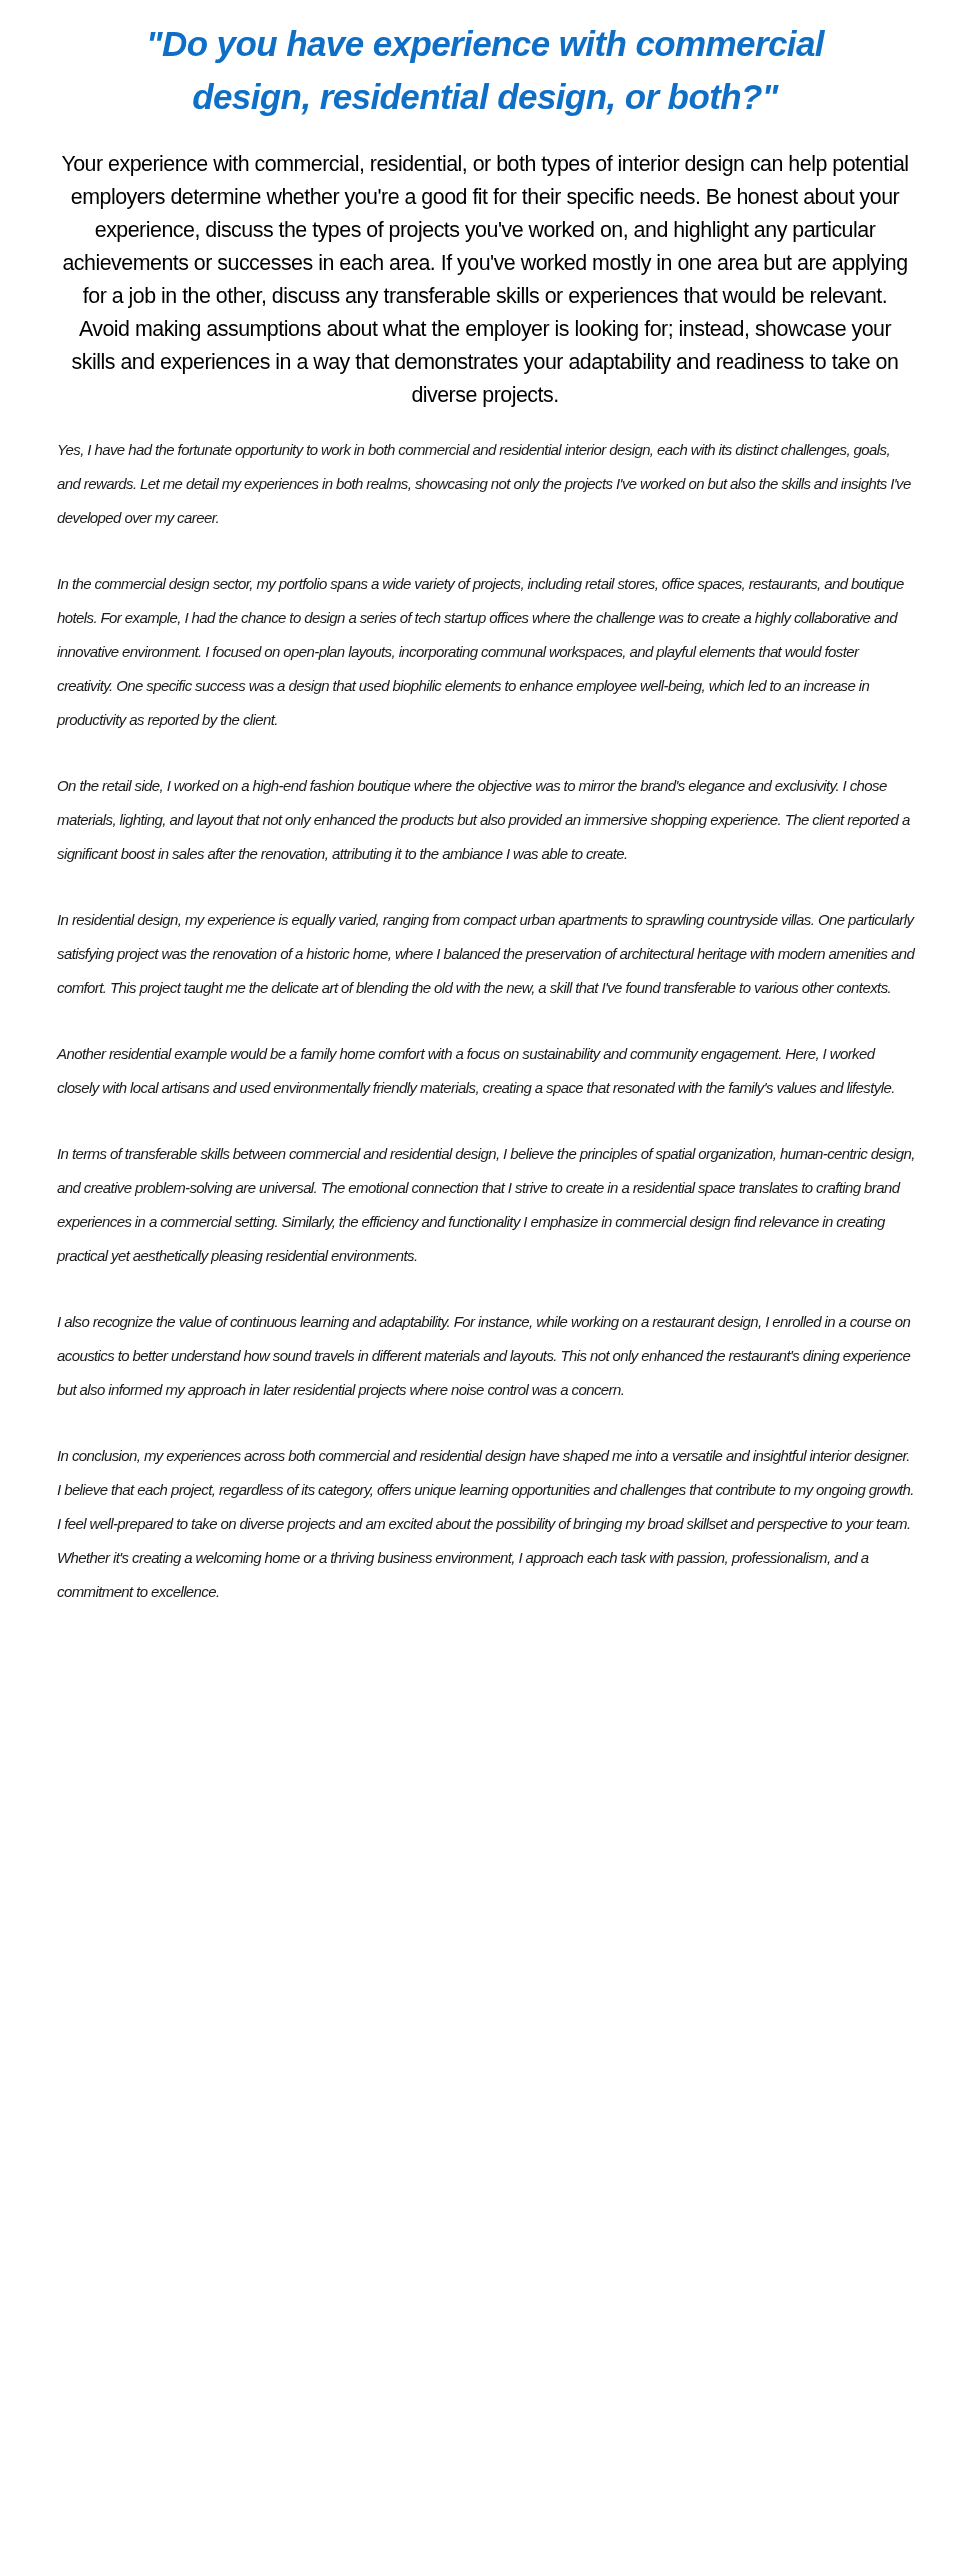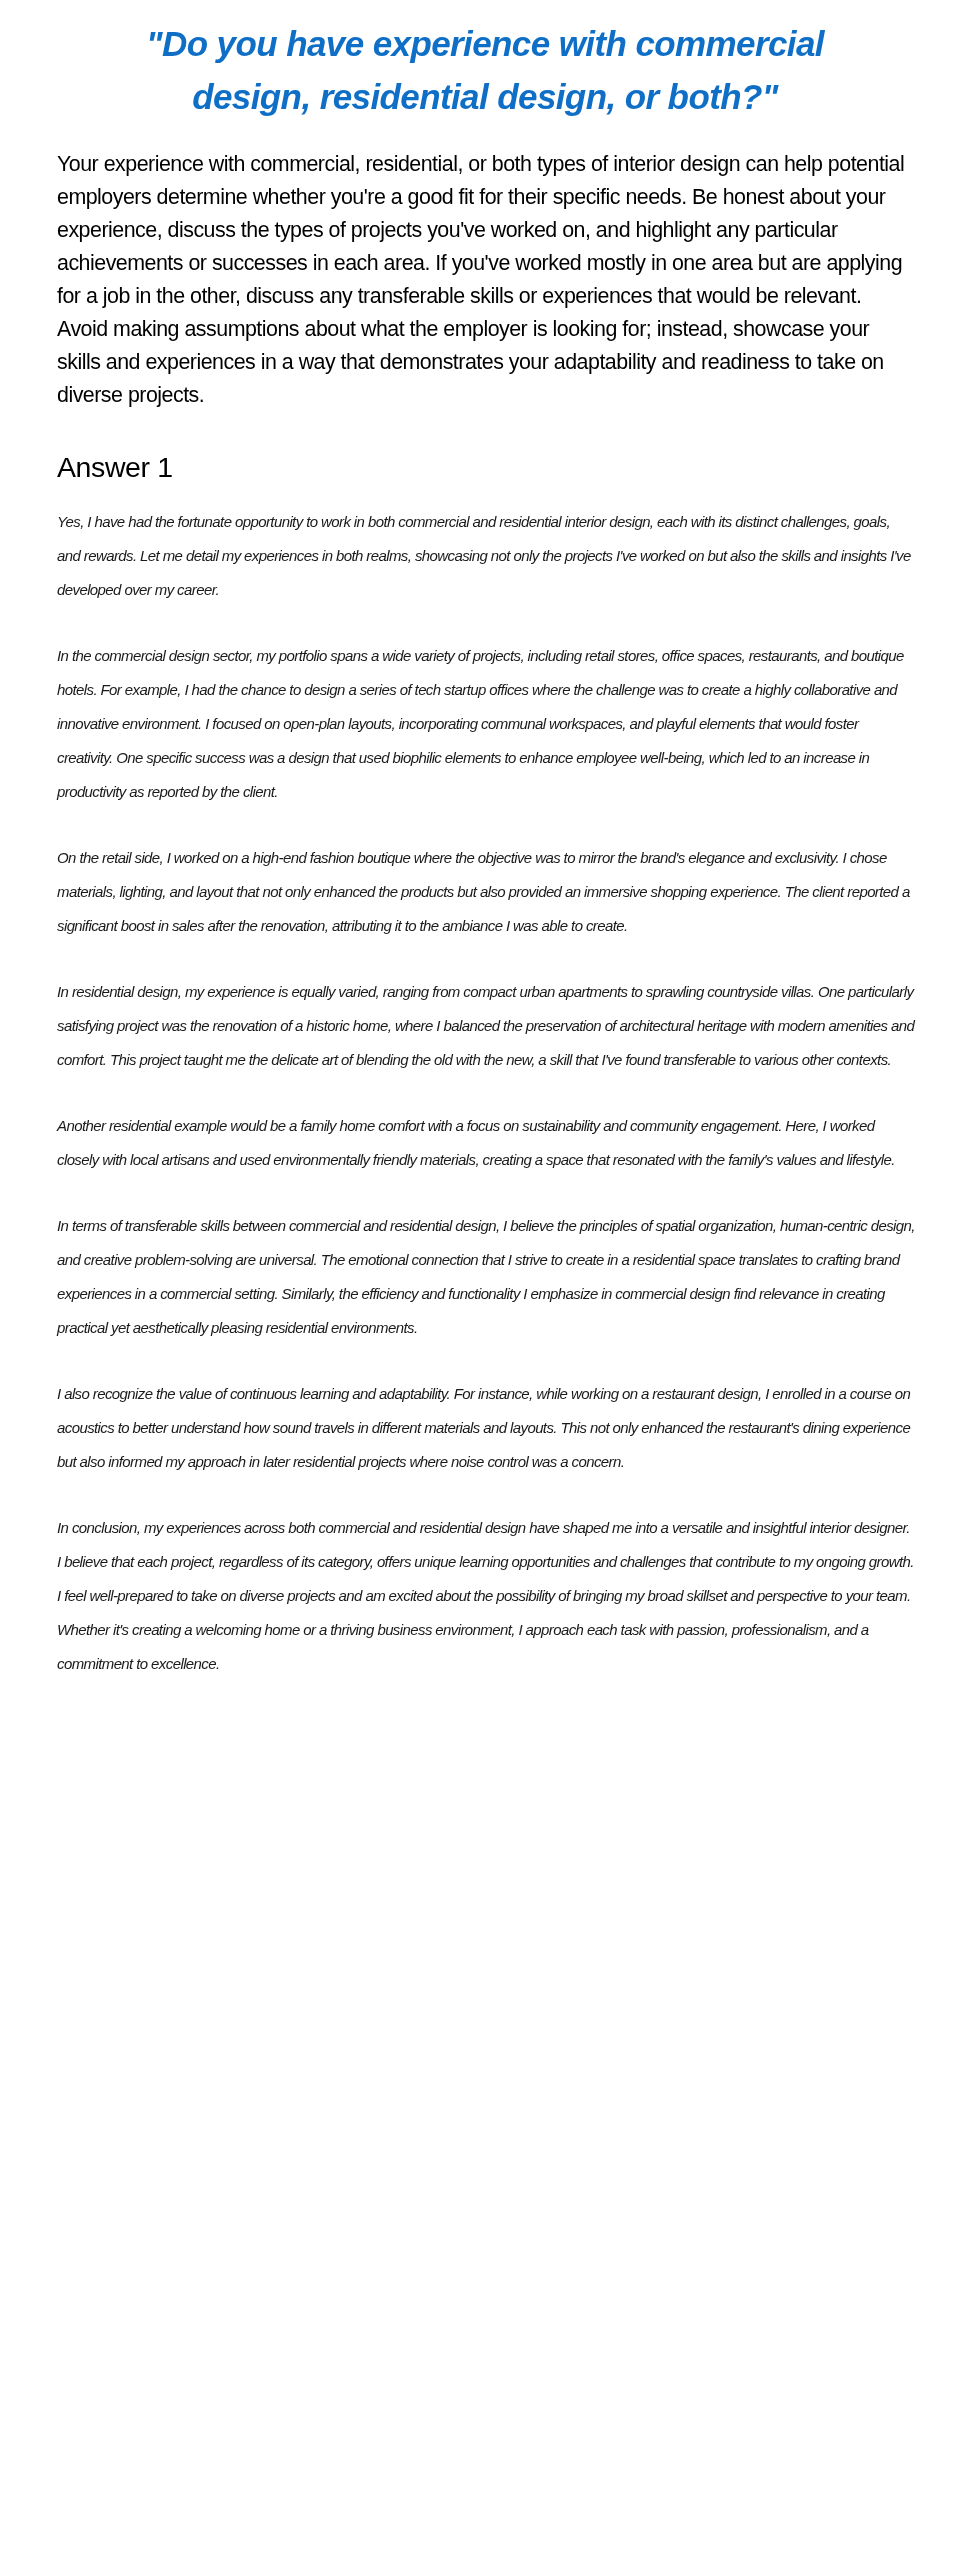--- a/index.html
+++ b/index.html
@@ -25,21 +25,21 @@
       text-align: center;
       font-style: italic;
       color: #0f6fc6;
       font-size: 35px;
       line-height: 53px;
       letter-spacing: -0.6px;
     }
     .intro {
       margin: 25px auto 0 auto;
       width: 856px;
-      text-align: left;
+      text-align: center;
       font-size: 21.4px;
       line-height: 33px;
       letter-spacing: -0.5px;
       color: #000000;
     }
     .answer-heading {
       margin: 38px 0 0 57px;
       font-size: 28.5px;
       line-height: 34px;
       font-weight: normal;
@@ -60,21 +60,20 @@
     }
   </style>
 </head>
 <body>
 
 <div class="page">
   <h1 class="question">"Do you have experience with commercial design, residential design, or both?"</h1>
 
   <p class="intro">Your experience with commercial, residential, or both types of interior design can help potential employers determine whether you're a good fit for their specific needs. Be honest about your experience, discuss the types of projects you've worked on, and highlight any particular achievements or successes in each area. If you've worked mostly in one area but are applying for a job in the other, discuss any transferable skills or experiences that would be relevant. Avoid making assumptions about what the employer is looking for; instead, showcase your skills and experiences in a way that demonstrates your adaptability and readiness to take on diverse projects.</p>
 
-  <h2 class="answer-heading">Answer 1</h2>
 
   <div class="answer-body">
     <p class="answer-para">Yes, I have had the fortunate opportunity to work in both commercial and residential interior design, each with its distinct challenges, goals, and rewards. Let me detail my experiences in both realms, showcasing not only the projects I've worked on but also the skills and insights I've developed over my career.</p>
     <p class="answer-para">In the commercial design sector, my portfolio spans a wide variety of projects, including retail stores, office spaces, restaurants, and boutique hotels. For example, I had the chance to design a series of tech startup offices where the challenge was to create a highly collaborative and innovative environment. I focused on open-plan layouts, incorporating communal workspaces, and playful elements that would foster creativity. One specific success was a design that used biophilic elements to enhance employee well-being, which led to an increase in productivity as reported by the client.</p>
     <p class="answer-para">On the retail side, I worked on a high-end fashion boutique where the objective was to mirror the brand's elegance and exclusivity. I chose materials, lighting, and layout that not only enhanced the products but also provided an immersive shopping experience. The client reported a significant boost in sales after the renovation, attributing it to the ambiance I was able to create.</p>
     <p class="answer-para">In residential design, my experience is equally varied, ranging from compact urban apartments to sprawling countryside villas. One particularly satisfying project was the renovation of a historic home, where I balanced the preservation of architectural heritage with modern amenities and comfort. This project taught me the delicate art of blending the old with the new, a skill that I've found transferable to various other contexts.</p>
     <p class="answer-para">Another residential example would be a family home comfort with a focus on sustainability and community engagement. Here, I worked closely with local artisans and used environmentally friendly materials, creating a space that resonated with the family's values and lifestyle.</p>
     <p class="answer-para">In terms of transferable skills between commercial and residential design, I believe the principles of spatial organization, human-centric design, and creative problem-solving are universal. The emotional connection that I strive to create in a residential space translates to crafting brand experiences in a commercial setting. Similarly, the efficiency and functionality I emphasize in commercial design find relevance in creating practical yet aesthetically pleasing residential environments.</p>
     <p class="answer-para">I also recognize the value of continuous learning and adaptability. For instance, while working on a restaurant design, I enrolled in a course on acoustics to better understand how sound travels in different materials and layouts. This not only enhanced the restaurant's dining experience but also informed my approach in later residential projects where noise control was a concern.</p>
     <p class="answer-para">In conclusion, my experiences across both commercial and residential design have shaped me into a versatile and insightful interior designer. I believe that each project, regardless of its category, offers unique learning opportunities and challenges that contribute to my ongoing growth. I feel well-prepared to take on diverse projects and am excited about the possibility of bringing my broad skillset and perspective to your team. Whether it's creating a welcoming home or a thriving business environment, I approach each task with passion, professionalism, and a commitment to excellence.</p>

